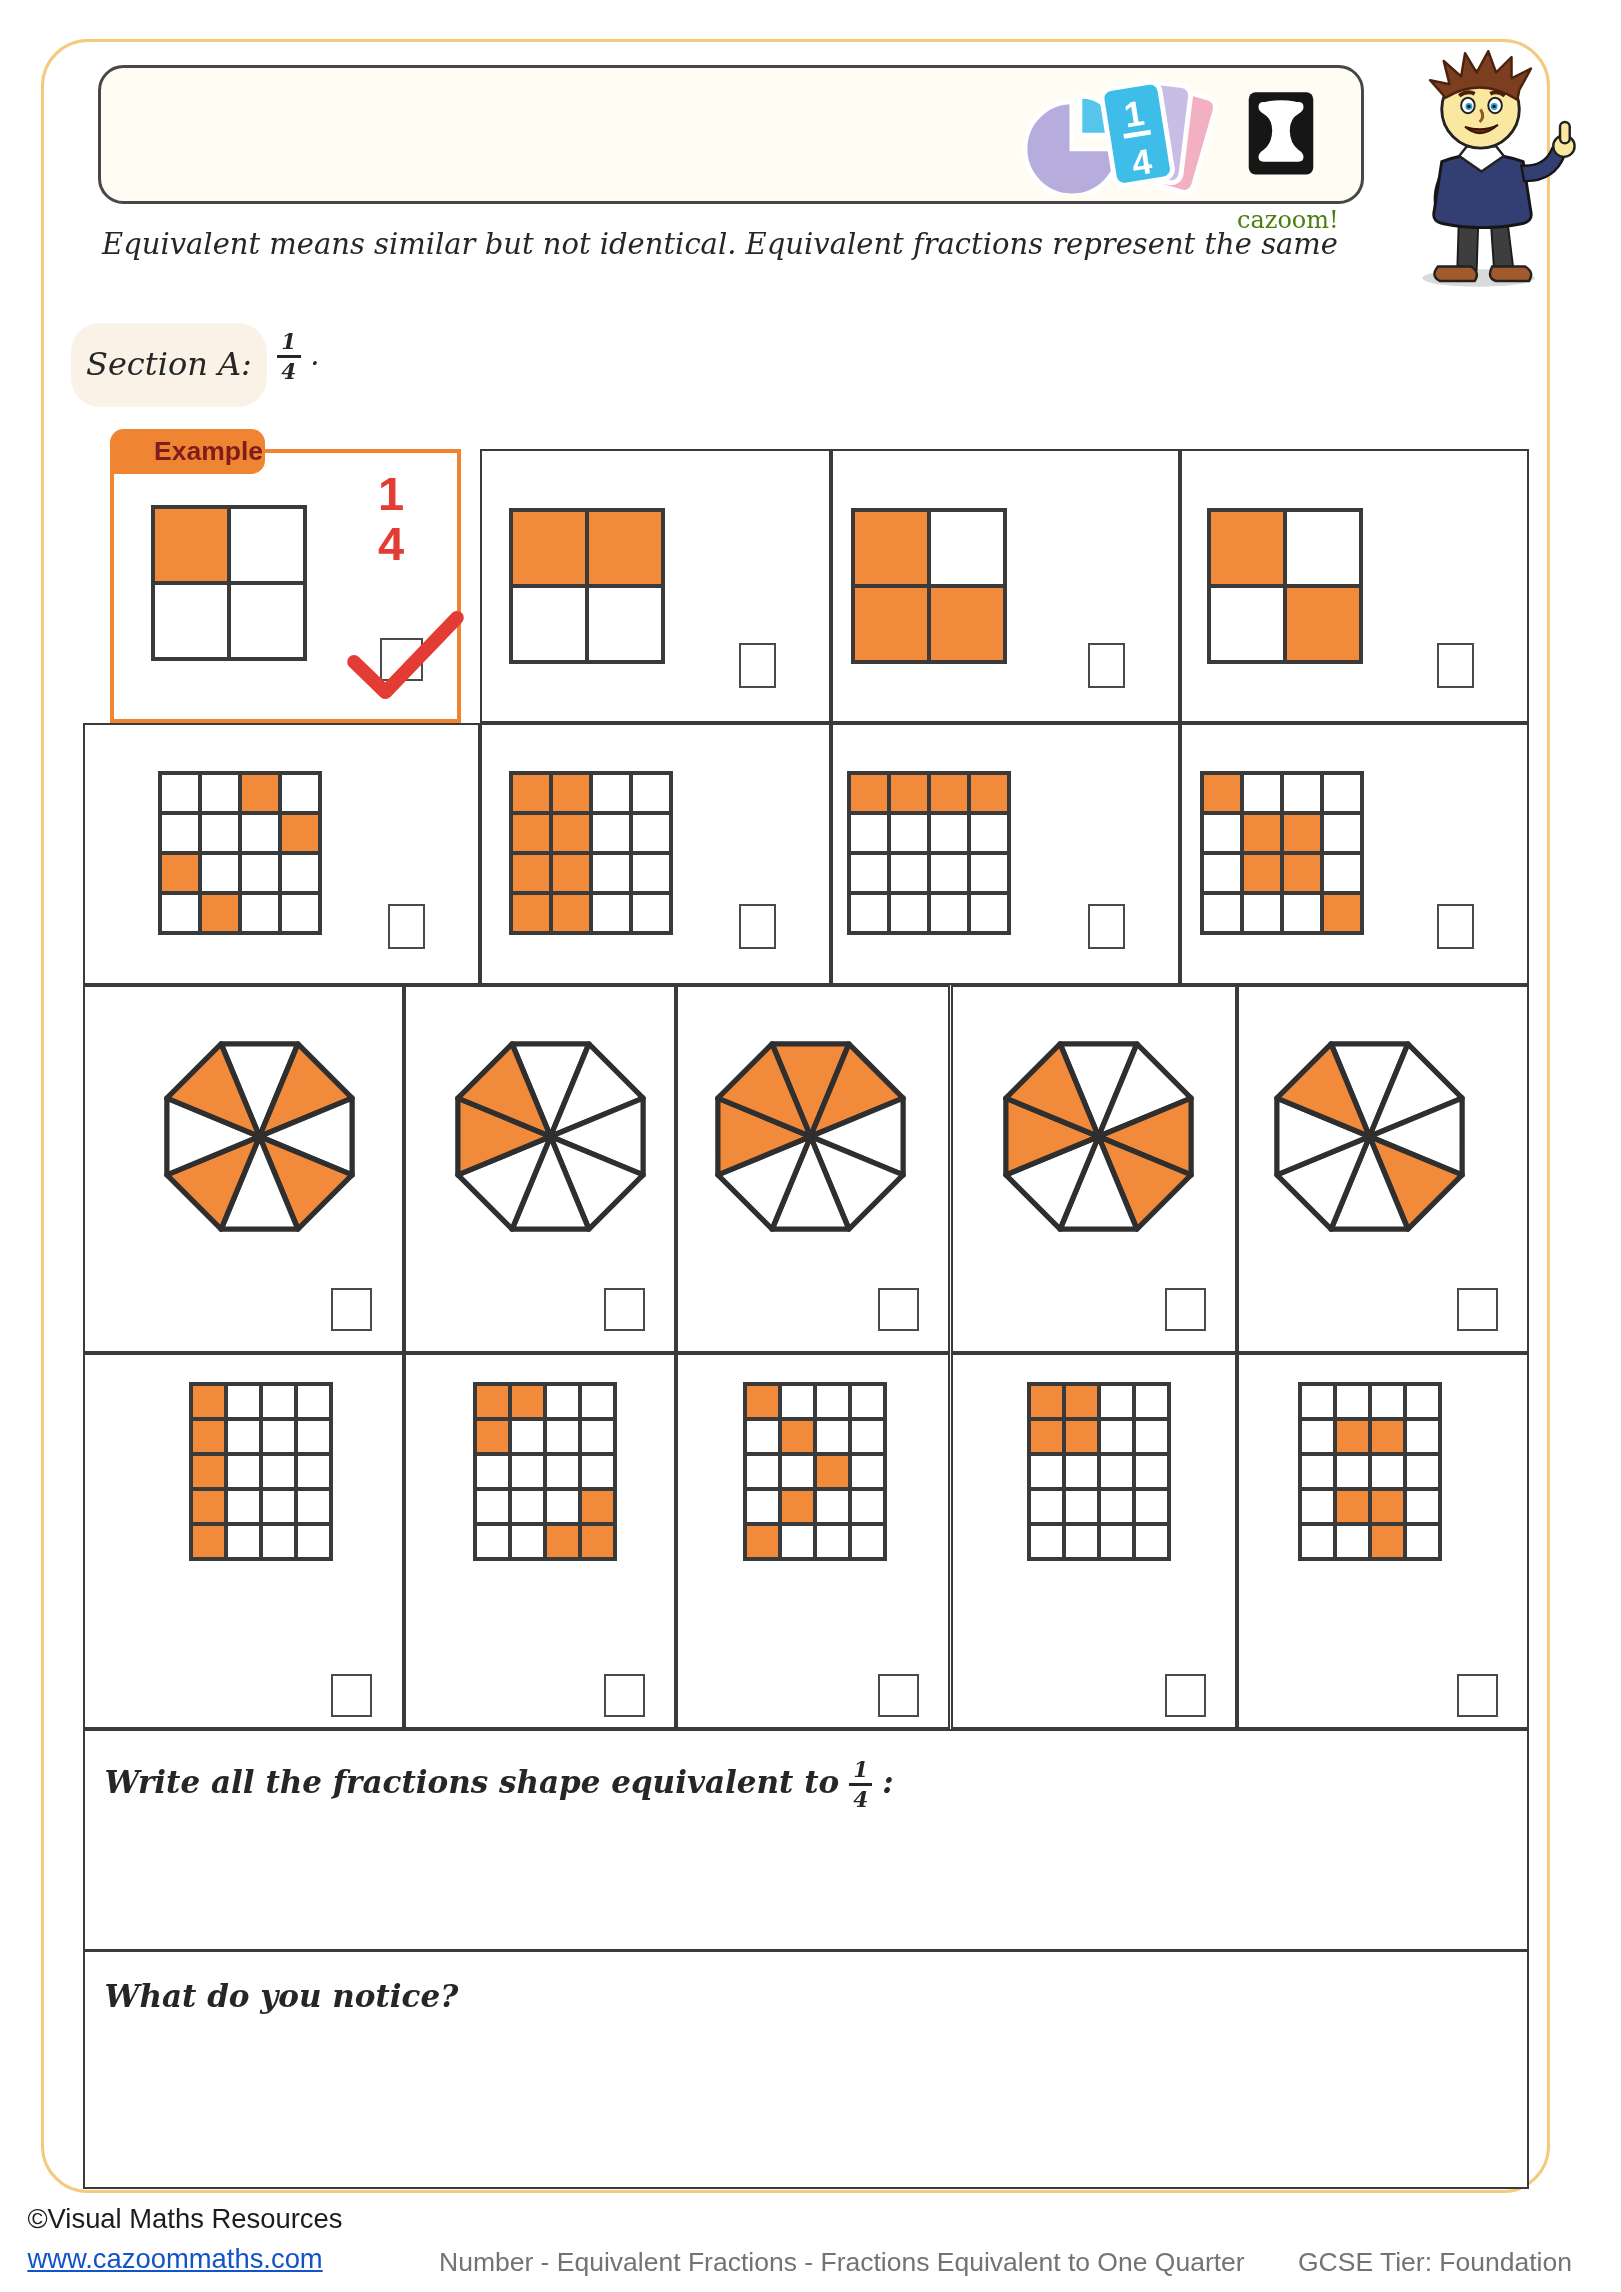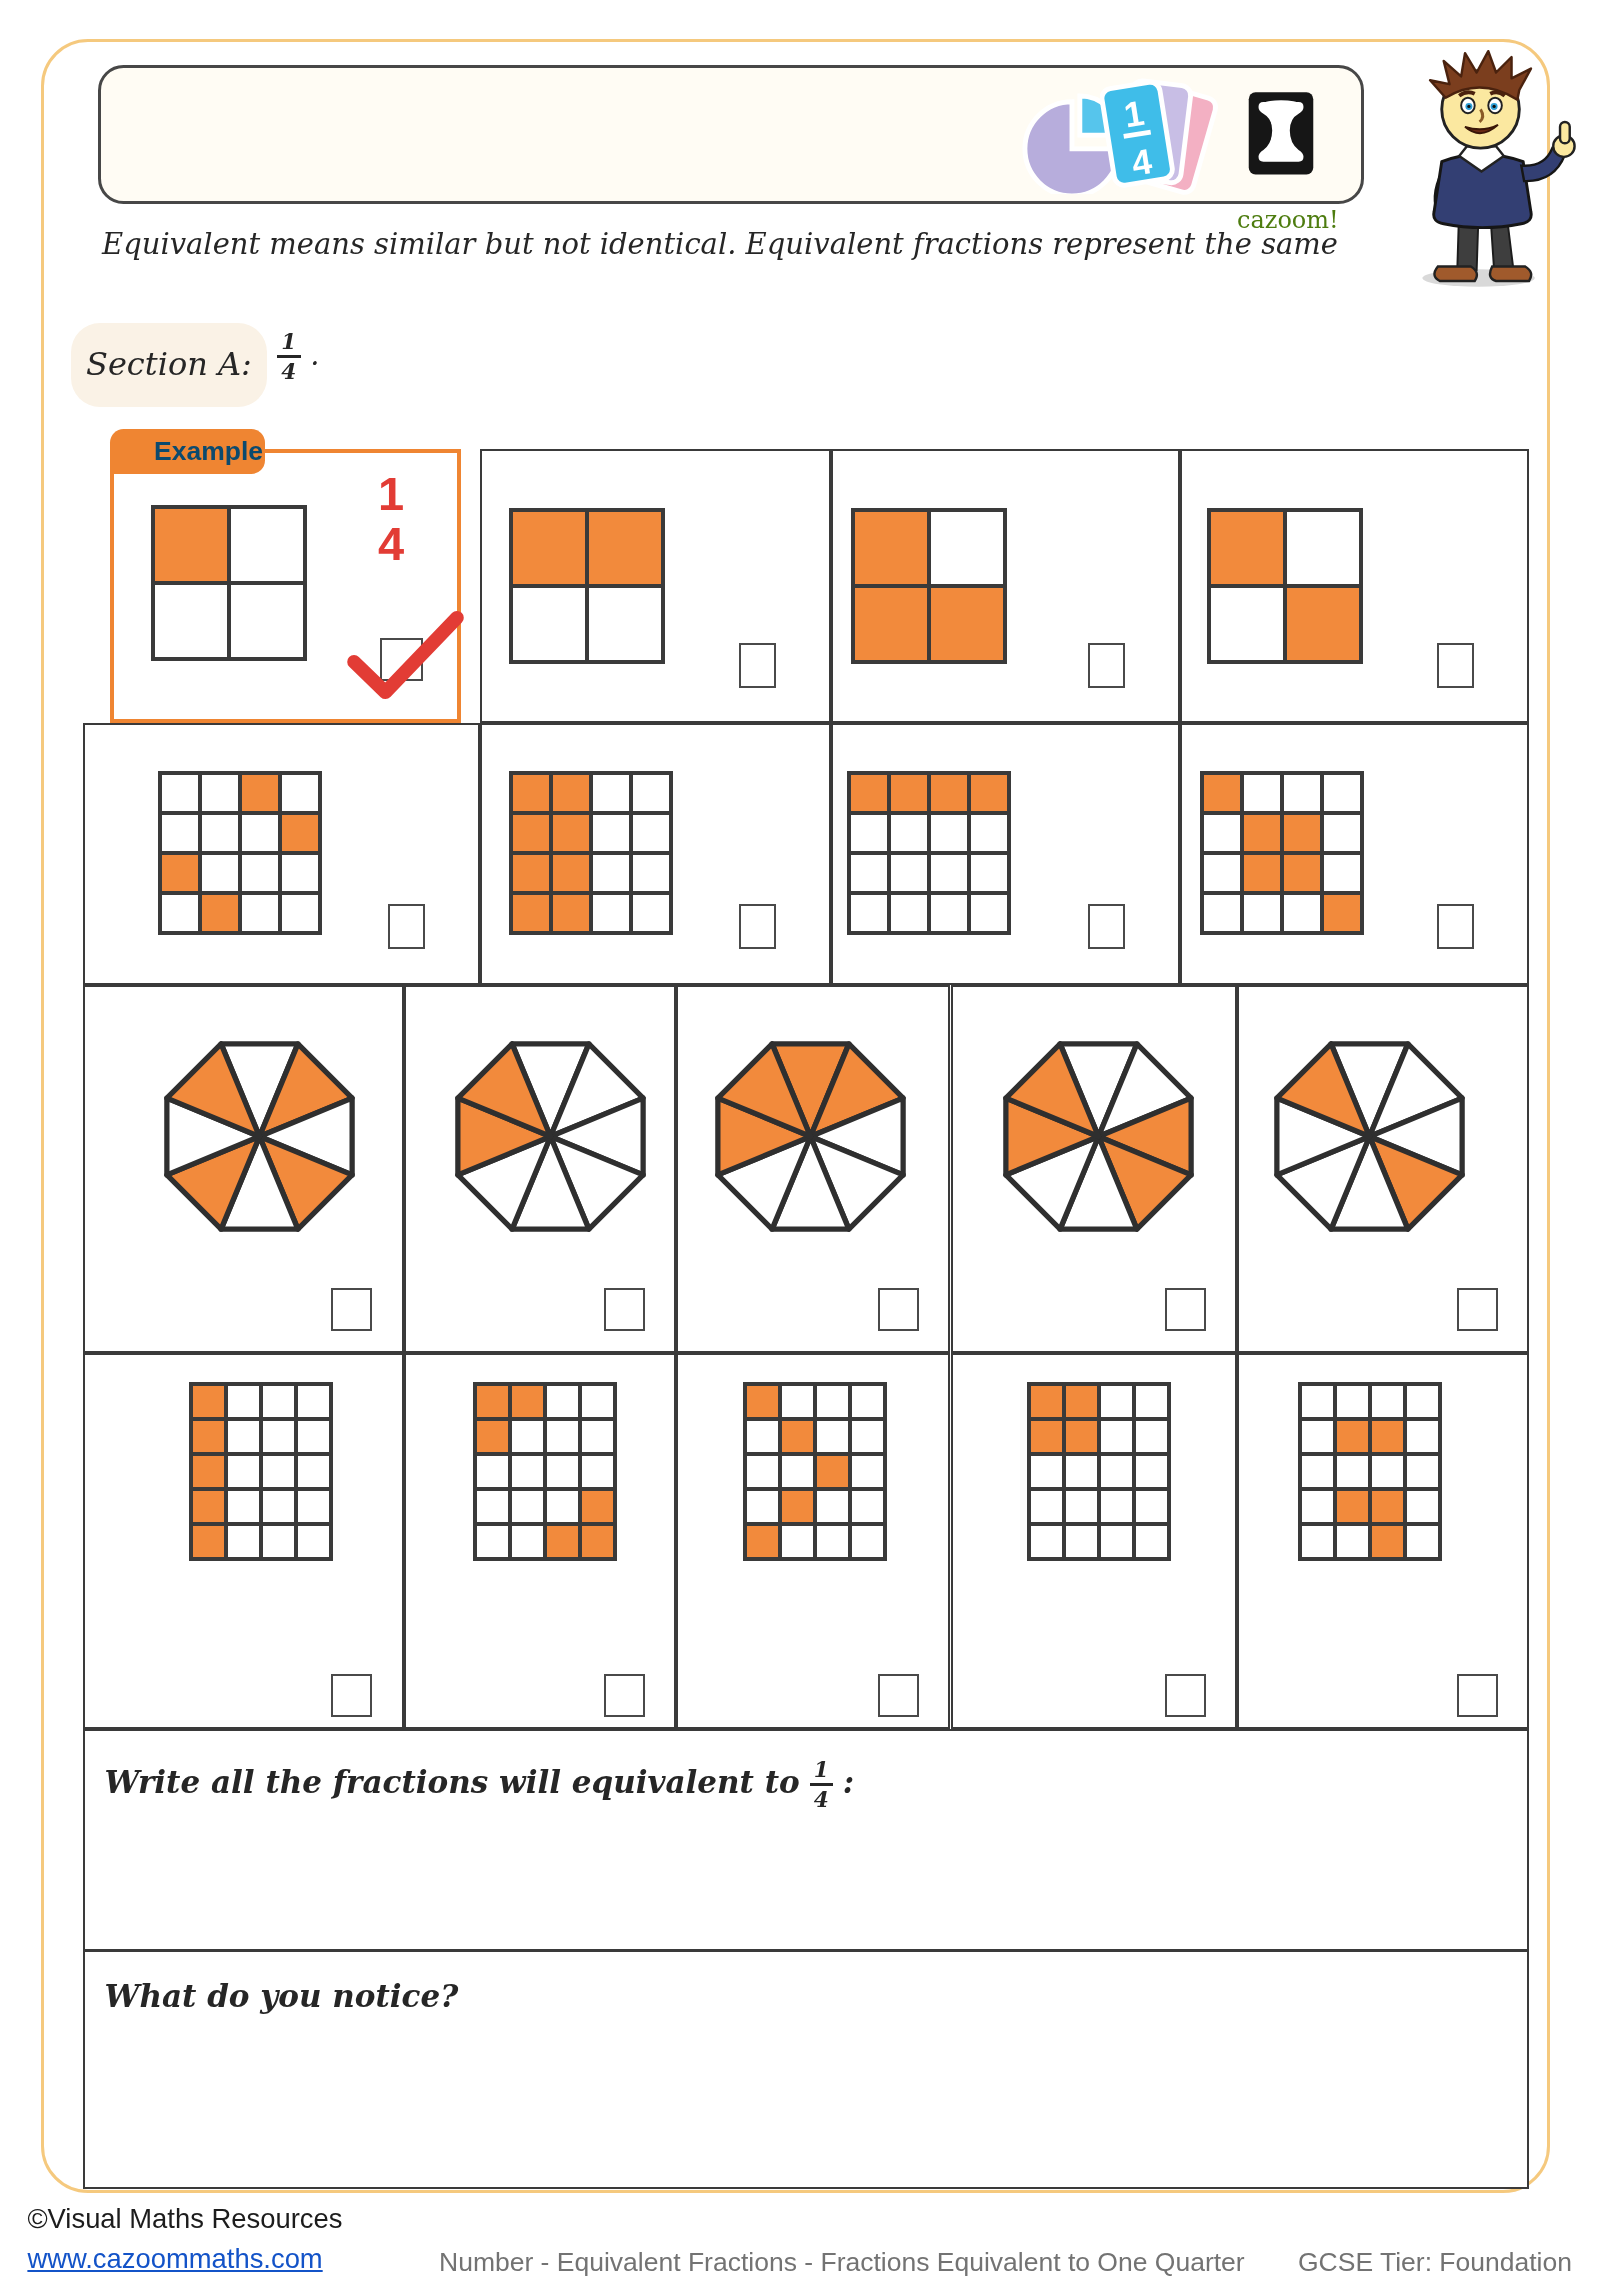--- a/index.html
+++ b/index.html
@@ -31,21 +31,21 @@
   .shape-oct svg{width:100%;height:100%;display:block;}
   .sector{fill:#fff;stroke:#2F2F2F;stroke-width:5;stroke-linejoin:round;}
   .sector.shaded{fill:#F28A3C;}
   .checkbox{position:absolute;width:37px;height:45px;border:2px solid #4A4A4A;background:#fff;box-sizing:border-box;}
   .checkbox.sq{width:41px;height:43px;}
   
   .example-box{left:110px;top:449px;width:351px;height:274px;border:4.9px solid #EF8532;
                box-sizing:border-box;background:#fff;z-index:2;}
   .example-tab{left:110px;top:429px;width:155px;height:45px;background:#EF8532;z-index:3;
                border-radius:13.7px 13.7px 13.7px 0;display:flex;align-items:center;justify-content:center;}
-  .example-tab span{color:#0c4a6e;font-size:26.5px;font-weight:700;margin-left:42px;}
+  .example-tab span{color:#7f1d1d;font-size:26.5px;font-weight:700;margin-left:42px;}
   .big-frac{position:absolute;left:233px;top:15.7px;width:88px;text-align:center;color:#E23C35;}
   .big-frac .bnum,.big-frac .bden{font-size:47px;font-weight:700;line-height:1.08;display:block;}
   .big-frac .bbar{width:51px;height:4.9px;background:#E23C35;border-radius:2.9px;margin:2px auto;}
   
   .answer-area{position:absolute;border:2px solid #3A3A3A;box-sizing:border-box;background:#fff;}
   .prompt-row{position:absolute;left:19.6px;top:25.5px;display:flex;align-items:center;gap:9.8px;
               font-size:31px;font-weight:700;}
   
   .footer-text{font-size:27.4px;color:#1c1c1c;}
   .footer-link{font-size:27.4px;color:#1353C8;text-decoration:underline;}
@@ -461,21 +461,21 @@
         <div class="gcell"></div>
         <div class="gcell"></div>
         <div class="gcell shaded"></div>
         <div class="gcell"></div>
       </div>
     <div class="checkbox sq" style="left:218px;top:319px"></div>
   </div>
 
   <div class="answer-area" style="left:83px;top:1729px;width:1446px;height:222px">
     <div class="prompt-row serif">
-      <span>Write all the fractions will equivalent to</span>
+      <span>Write all the fractions shape equivalent to</span>
       <span class="frac">
         <span class="fnum">1</span>
         <span class="fbar"></span>
         <span class="fden">4</span>
       </span>
       <span>:</span>
     </div>
   </div>
 
   <div class="answer-area" style="left:83px;top:1950px;width:1446px;height:239px">

